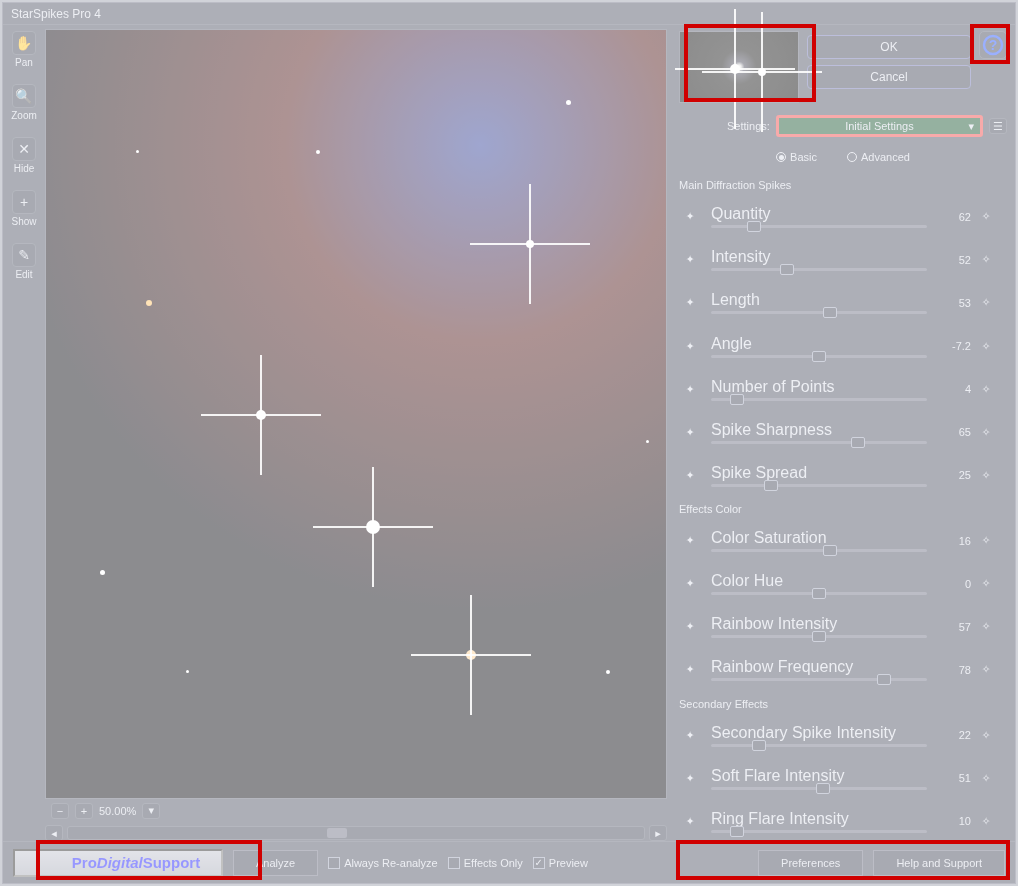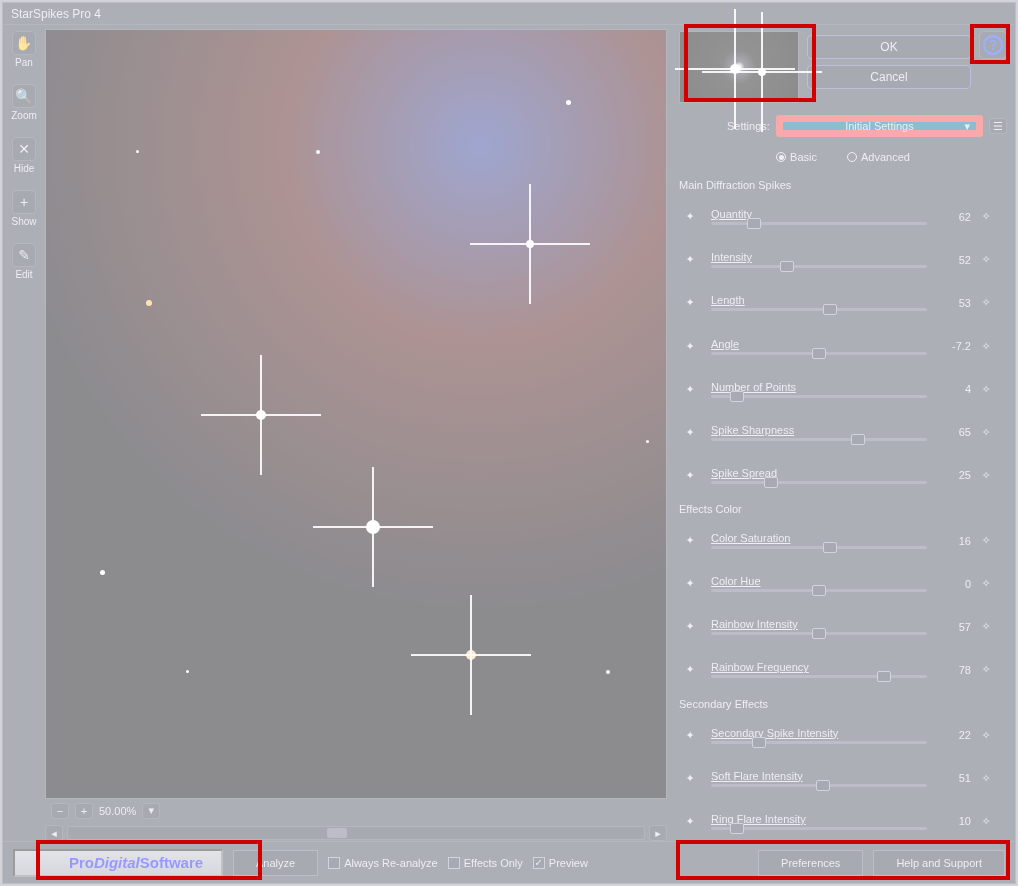--- a/index.html
+++ b/index.html
@@ -151,21 +151,21 @@
     cursor:pointer;
     align-self:flex-start;
   }
   .help-btn svg circle{stroke:#2050ff;}
   .help-btn svg text{fill:#2050ff;}
   .settings-row {
     display:flex; align-items:center; gap:6px; margin-top:6px;
   }
   .settings-row label { color:#d8dbe6;margin-left:48px; }
   .dropdown {
-    flex:1; height:22px; background:#0369a1; border:7px solid #ef4444; border-radius:3px;
+    flex:1; height:22px; background:#14532d; border:3px solid #ef4444; border-radius:3px;
     display:flex; align-items:center; justify-content:center; color:#d8dbe6; position:relative; cursor:pointer;
   }
   .dropdown::after { content:"▾"; position:absolute; right:6px; color:#d8dbe6; }
   .mode-row {
     display:flex; justify-content:center; gap:30px; margin:8px 0 6px 0;
   }
   .radio { display:inline-flex; align-items:center; gap:4px; color:#d8dbe6; cursor:pointer; }
   .radio .dot { width:10px; height:10px; border-radius:50%; border:1px solid #d8dbe6; display:inline-flex; align-items:center; justify-content:center;}
   .radio.checked .dot::after { content:""; width:5px; height:5px; background:#d8dbe6; border-radius:50%; }
   .panel-scroll {
@@ -177,21 +177,21 @@
     grid-template-columns: 28px 1fr 40px 28px;
     align-items:center;
     gap:4px;
     height:40px;
   }
   .param-row .mini-icon {
     width:22px; height:22px; display:flex; align-items:center; justify-content:center;
     color:#d8dbe6;
   }
   .param-main { display:flex; flex-direction:column; gap:2px; }
-  .param-label { color:#d8dbe6; font-size:11px;text-decoration:underline; }
+  .param-label { color:#d8dbe6; font-size:16px; }
   .slider-track {
     height:3px; background:#6a6e80; border-radius:2px; position:relative; cursor:pointer;
   }
   .slider-thumb {
     position:absolute; top:-4px; width:14px; height:11px; background:#3e4354;
     border:1px solid #9aa0b6; border-radius:2px; transform:translateX(-50%);
   }
   .param-value { text-align:right; color:#d8dbe6; }
   .bottom-bar {
     height: 42px;
@@ -484,21 +484,21 @@
             <div class="mini-icon">✧</div>
           </div>
         </div>
     </div>
   </div>
 
   <div class="bottom-bar">
     <div class="brand">
       <span class="p1">Pro</span>
         <span class="p2">Digital</span>
-        <span class="p3"> Software</span>
+        <span class="p3"> Support</span>
     </div>
     <div class="bottom-btn">Analyze</div>
     <span class="chk">
         <span class="box"></span>
         <span>Always Re-analyze</span>
       </span>
     <span class="chk">
         <span class="box"></span>
         <span>Effects Only</span>
       </span>

